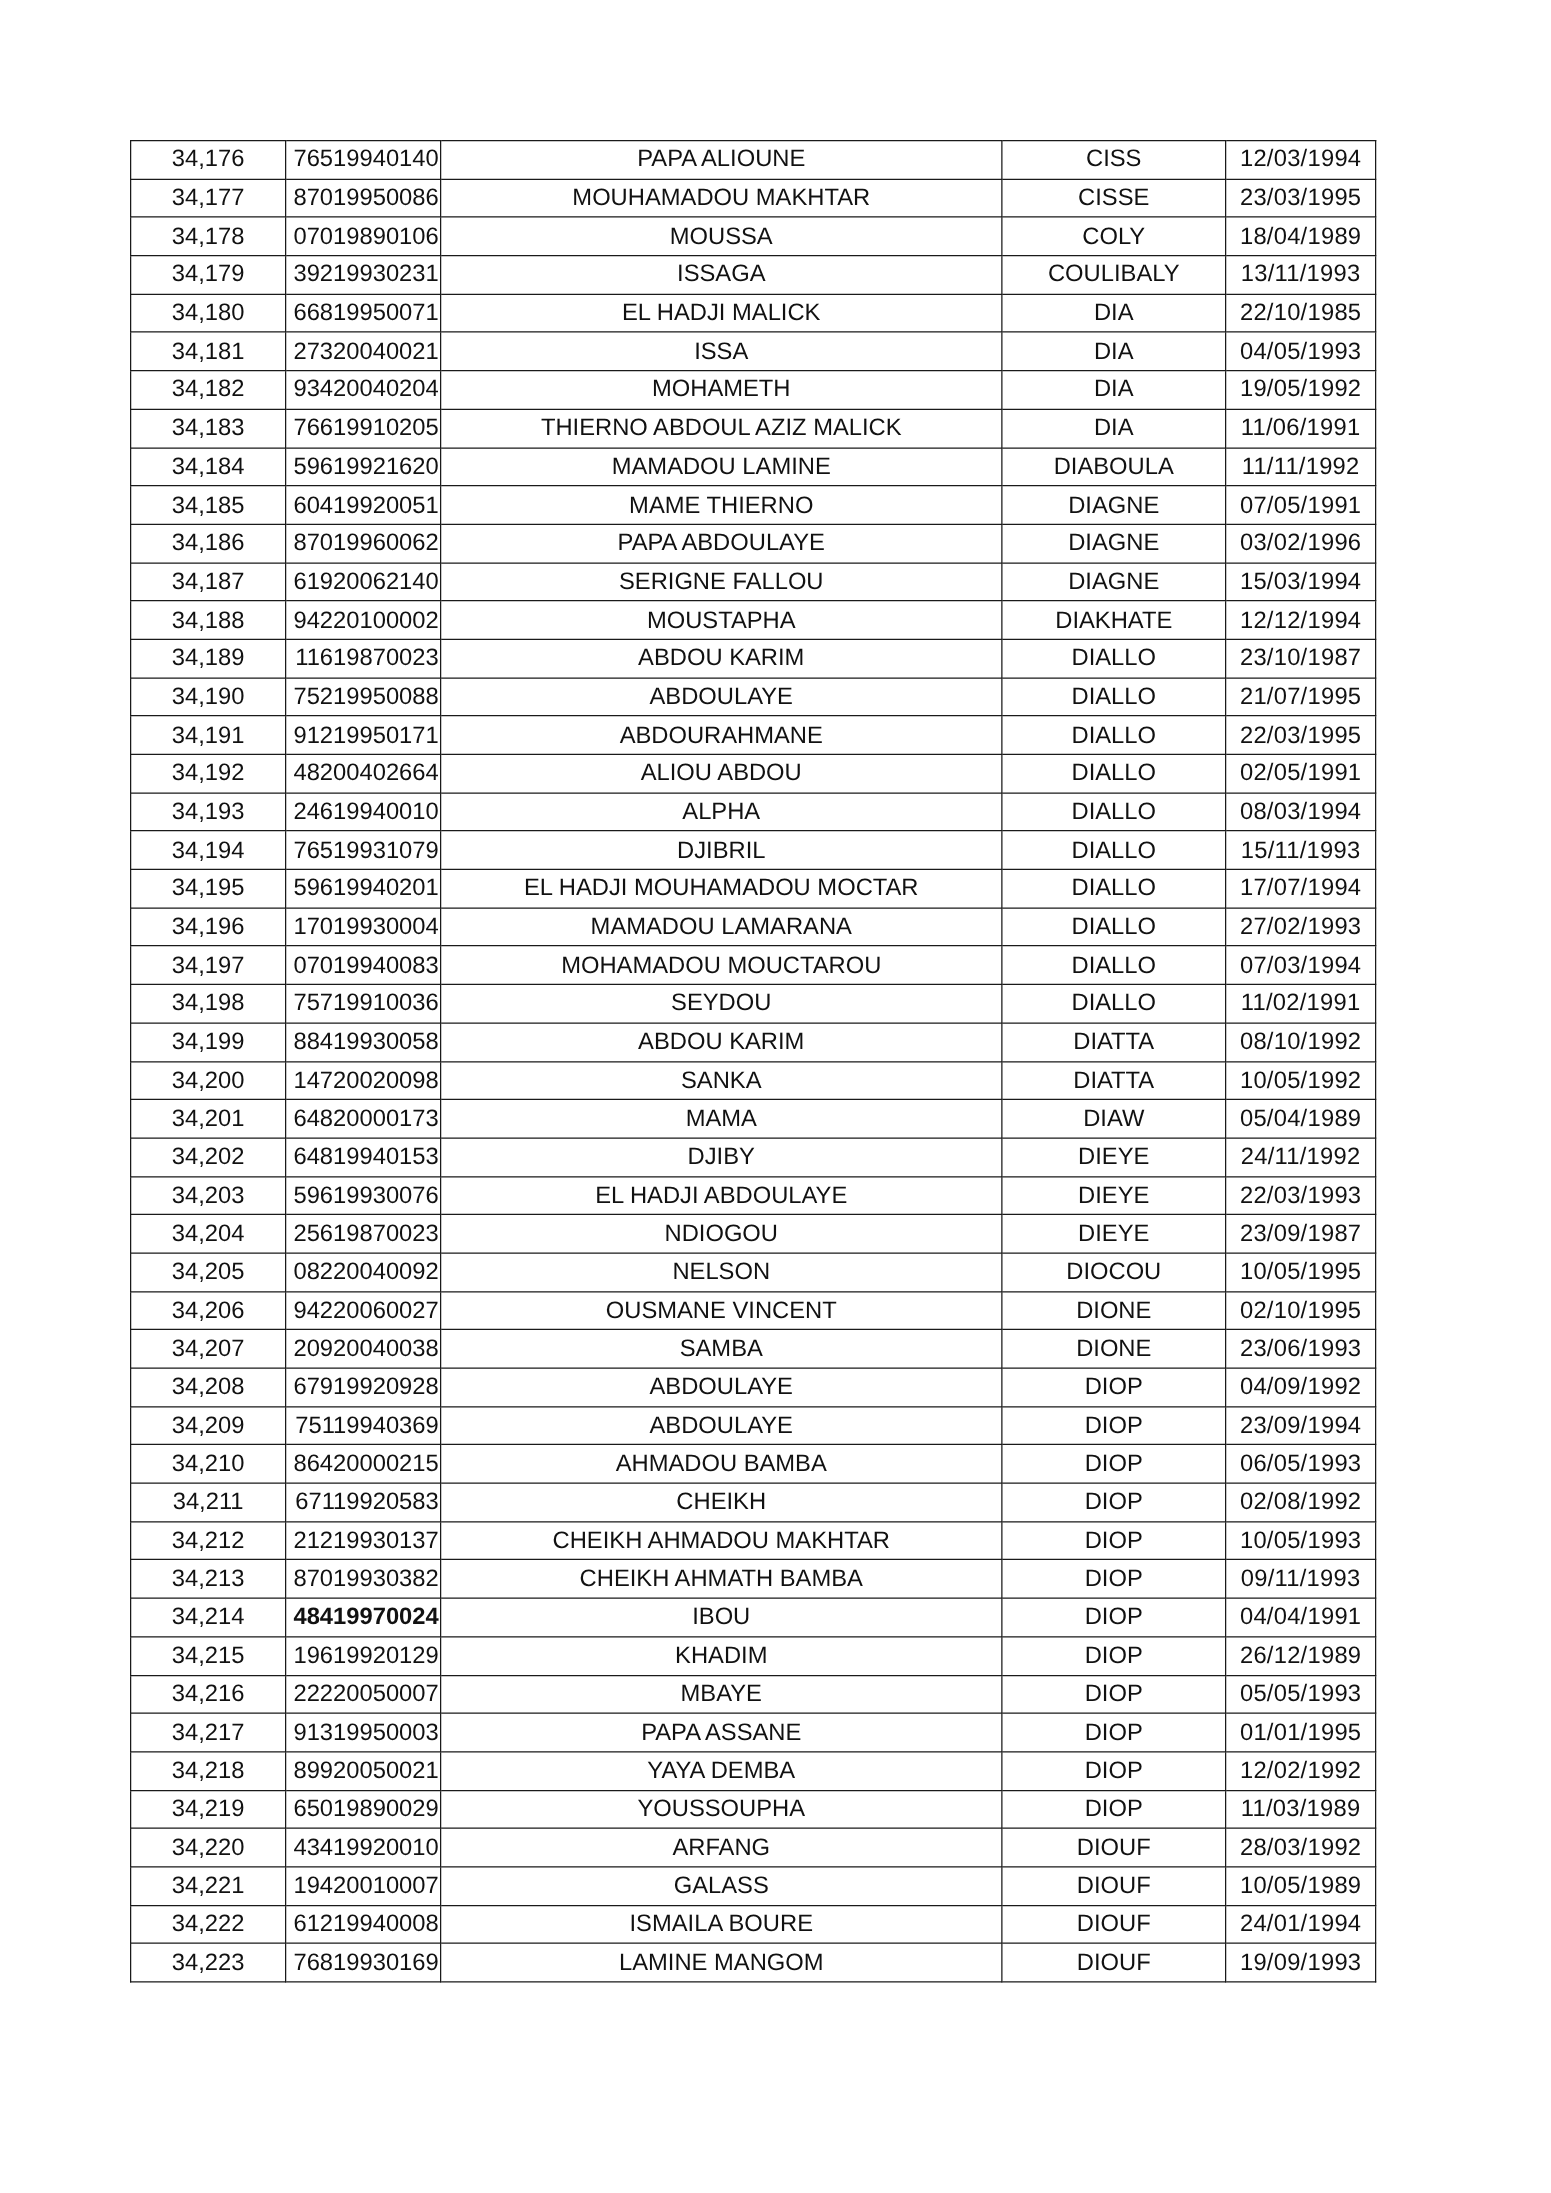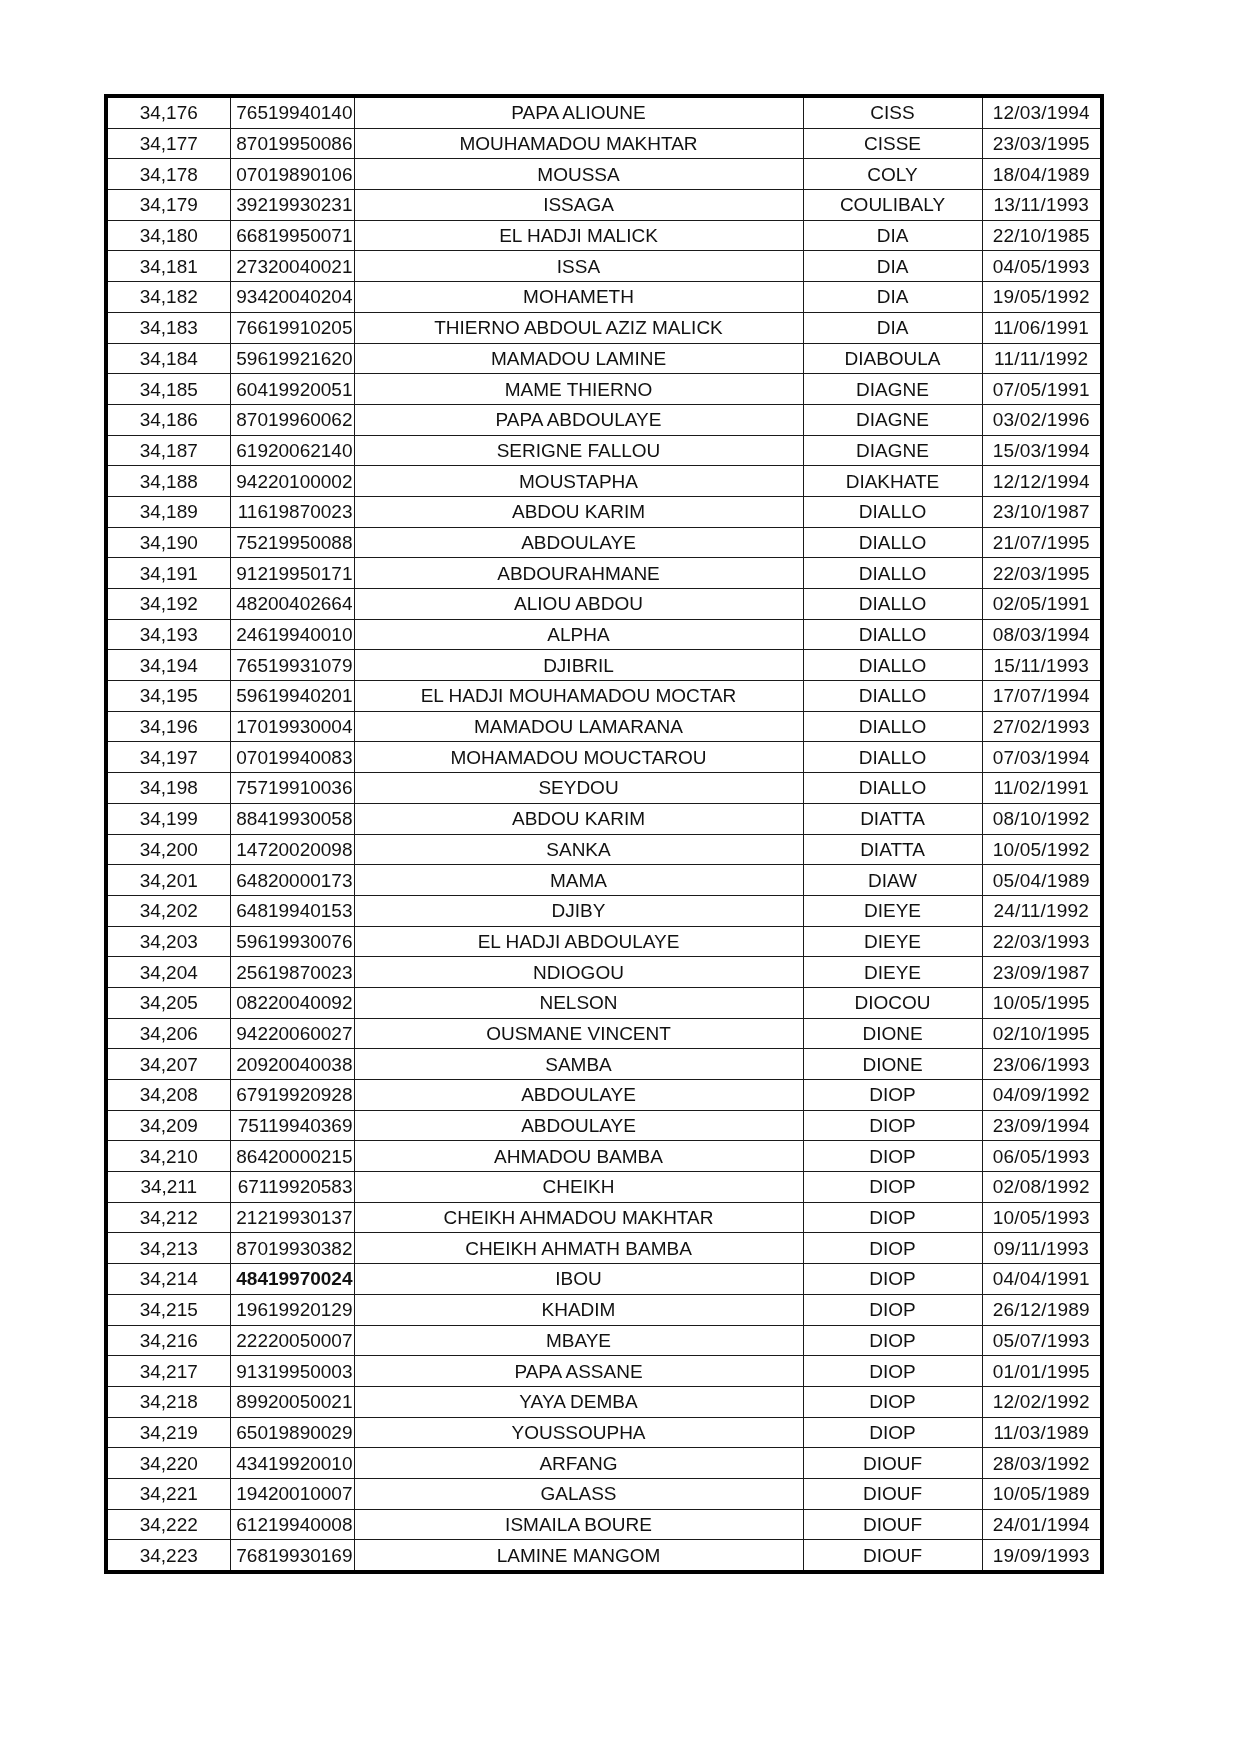--- a/index.html
+++ b/index.html
@@ -1,19 +1,19 @@
 <!DOCTYPE html>
 <html><head>
 <meta charset="utf-8">
 <style>
   html, body { margin: 0; padding: 0; background: #ffffff; }
   body { width: 1241px; height: 1754px; position: relative; overflow: hidden;
          font-family: "Liberation Sans", "DejaVu Sans", sans-serif; color: #111; }
-  #sheet { position: absolute; left: 104px; top: 94px; border-collapse: collapse;
-           table-layout: fixed; border: 4px solid #000000; }
+  #sheet { position: absolute; left: 104px; top: 112px; border-collapse: collapse;
+           table-layout: fixed; border: 1px solid #000000; }
   #sheet td { border: 1.5px solid #1a1a1a; height: 29.7px; padding: 0;
               font-size: 19px; line-height: 29px; white-space: nowrap; overflow: hidden; }
   col.c-num { width: 124px; }
   col.c-id { width: 124px; }
   col.c-first { width: 449px; }
   col.c-last { width: 179px; }
   col.c-date { width: 120px; }
   td.num { text-align: center; }
   td.idc { text-align: right; padding-right: 1px !important; text-overflow: clip; direction: rtl; }
   td.first { text-align: center; }
@@ -310,21 +310,21 @@
         <td class="idc"><span style="direction: ltr; unicode-bidi: bidi-override;">19619920129</span></td>
         <td class="first">KHADIM</td>
         <td class="last">DIOP</td>
         <td class="date">26/12/1989</td>
       </tr>
       <tr>
         <td class="num">34,216</td>
         <td class="idc"><span style="direction: ltr; unicode-bidi: bidi-override;">22220050007</span></td>
         <td class="first">MBAYE</td>
         <td class="last">DIOP</td>
-        <td class="date">05/07/1993</td>
+        <td class="date">05/05/1993</td>
       </tr>
       <tr>
         <td class="num">34,217</td>
         <td class="idc"><span style="direction: ltr; unicode-bidi: bidi-override;">91319950003</span></td>
         <td class="first">PAPA ASSANE</td>
         <td class="last">DIOP</td>
         <td class="date">01/01/1995</td>
       </tr>
       <tr>
         <td class="num">34,218</td>

